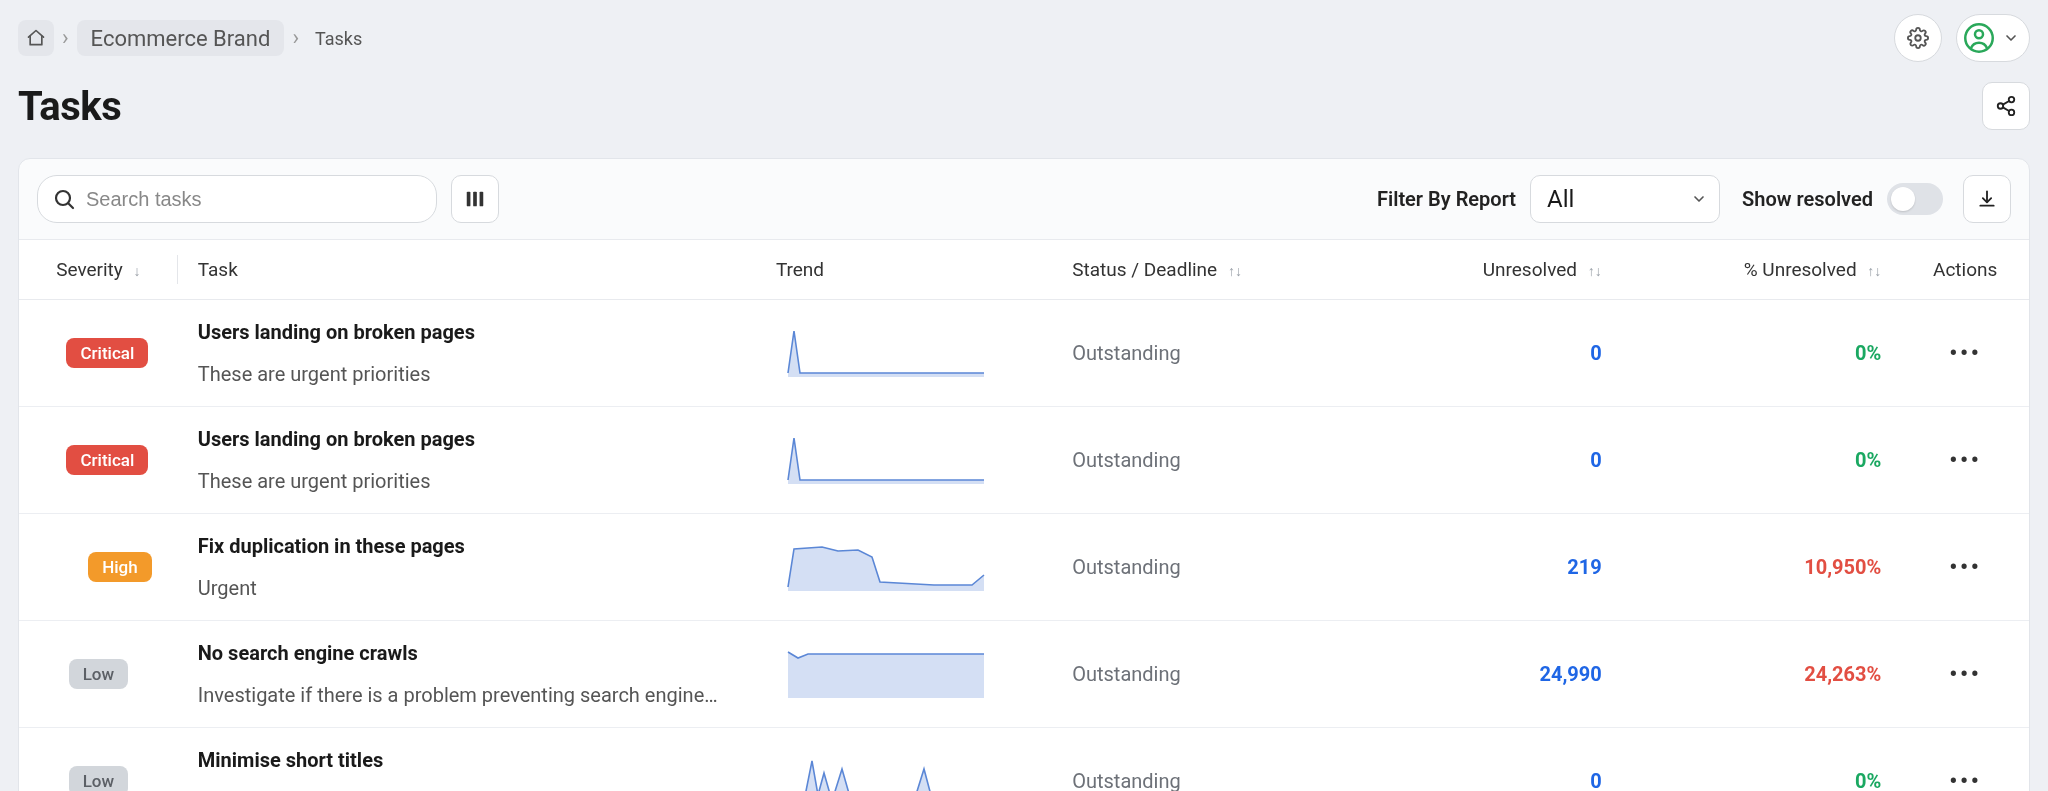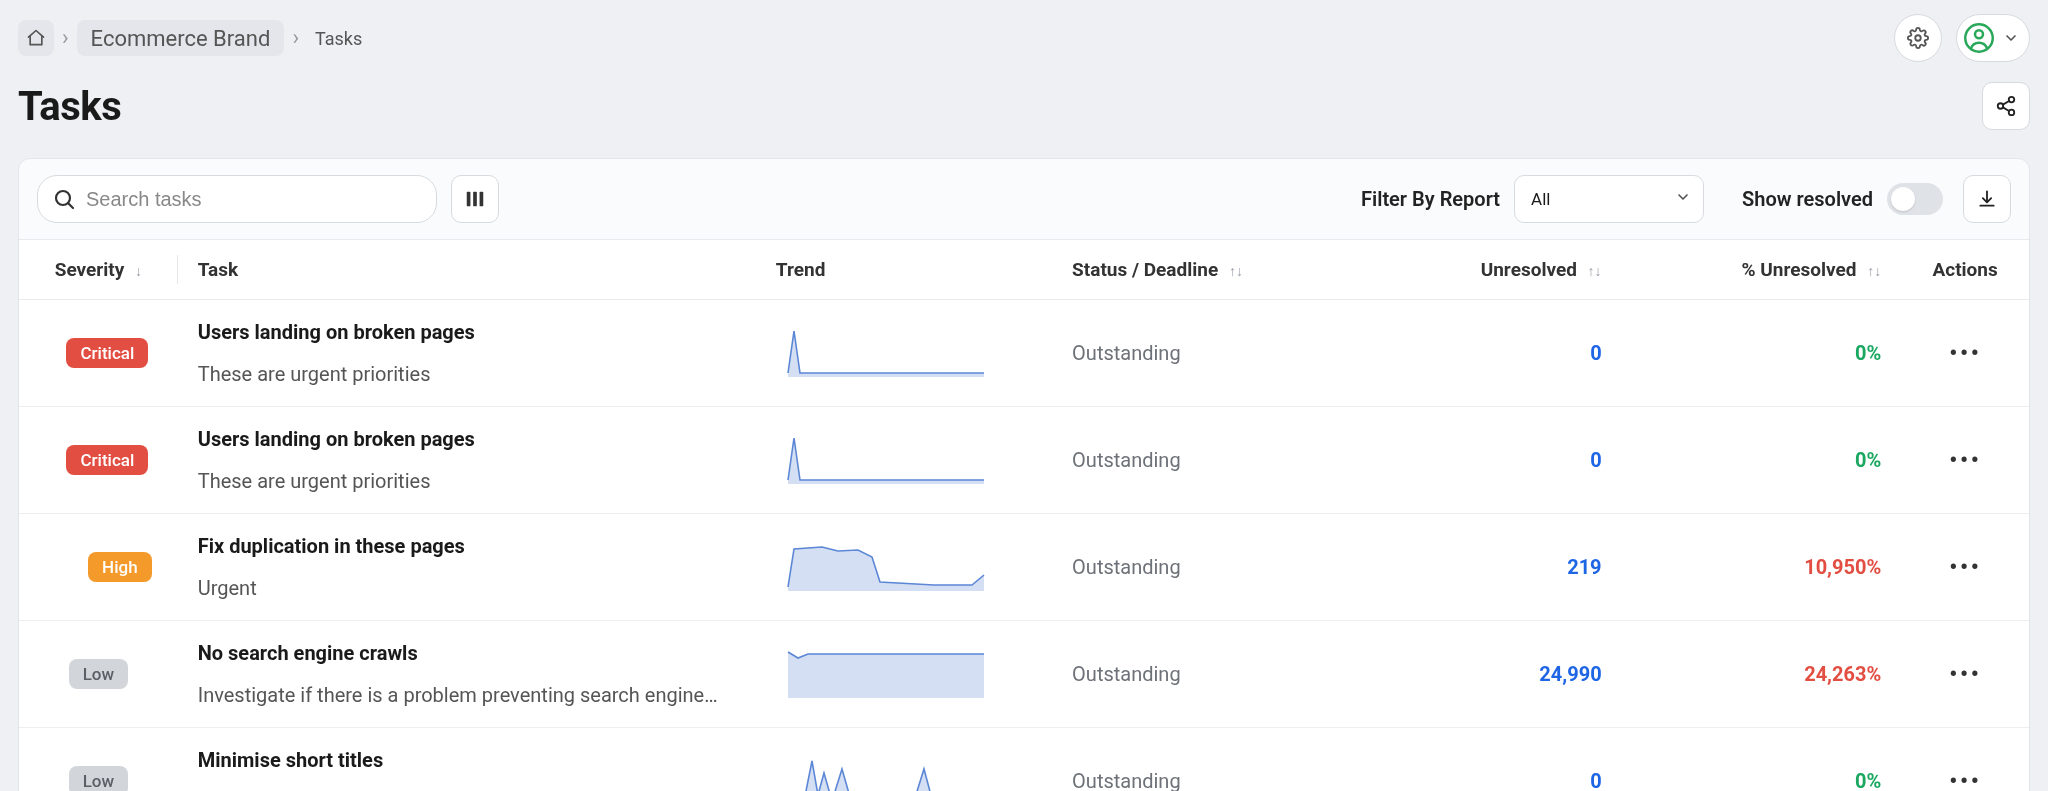--- a/index.html
+++ b/index.html
@@ -28,30 +28,30 @@
   
   .panel { background: #fafbfc; border: 1px solid #e2e5ea; border-radius: 12px; overflow: hidden; }
   .toolbar { display:flex; align-items:center; padding: 16px 18px; gap: 14px; }
   .search-wrap { display:flex; align-items:center; background:#fff; border:1px solid #d7dade; border-radius:20px; height:48px; width: 400px; padding: 0 14px; gap: 10px; }
   .search-wrap svg { width: 24px; height: 24px; flex-shrink: 0; }
   .search-wrap input { border:none; outline:none; font-size:20px; flex:1; color:#333; background:transparent; }
   .search-wrap input::placeholder { color: #888; }
   .cols-btn { width:48px; height:48px; border-radius:10px; background:#fff; border:1px solid #d7dade; display:flex; align-items:center; justify-content:center; font-size:22px; cursor:pointer; }
   .spacer { flex:1; }
   .filter-label { font-size:20px; color:#222; font-weight:600; }
-  .select { background:#fff; border:1px solid #d7dade; border-radius:10px; height:48px; padding:0 44px 0 16px; font-size:17px; display:flex; align-items:center; position:relative; min-width: 190px; cursor:pointer; gap: 8px; }
+  .select { background:#fff; border:1px solid #d7dade; border-radius:10px; height:48px; padding:0 44px 0 16px; font-size:24px; display:flex; align-items:center; position:relative; min-width: 190px; cursor:pointer; gap: 8px; }
   .select .chev { position:absolute; right:12px; color:#555; }
-  .toggle-label { font-size:20px; color:#222; font-weight:600; margin-left: 24px; }
+  .toggle-label { font-size:20px; color:#222; font-weight:600; margin-left: 8px; }
   .toggle { width:56px; height:32px; background:#dfe2e7; border-radius:999px; position:relative; cursor:pointer; }
   .toggle::after { content:""; position:absolute; left:4px; top:4px; width:24px; height:24px; background:#fff; border-radius:50%; box-shadow:0 1px 2px rgba(0,0,0,.15); }
   .dl-btn { width:48px; height:48px; border-radius:10px; background:#fff; border:1px solid #d7dade; display:flex; align-items:center; justify-content:center; font-size:22px; cursor:pointer; margin-left:6px; }
 
   
   table { width:100%; border-collapse: collapse; background:#fff; }
-  thead th { text-align:left; font-size:19px; font-weight:700; color:#333; padding: 18px 20px; border-top:1px solid #e8eaee; border-bottom:1px solid #e8eaee; background:#fff; white-space: nowrap; }
+  thead th { text-align:left; font-size:19px; font-weight:400; color:#333; padding: 18px 20px; border-top:1px solid #e8eaee; border-bottom:1px solid #e8eaee; background:#fff; white-space: nowrap; }
   thead th.sortable { cursor:pointer; }
   .sort-ind { color:#9aa0a8; font-size:14px; margin-left:6px; display:inline-block; vertical-align:middle; }
   tbody td { padding: 20px; border-bottom:1px solid #eceef2; vertical-align: middle; font-size:20px; }
   tbody tr:last-child td { border-bottom: none; }
 
   .col-severity { width: 160px; text-align:center; }
   .col-task { width: 580px; }
   .col-trend { width: 300px; }
   .col-status { width: 290px; }
   .col-unres { width: 300px; text-align:right; }

